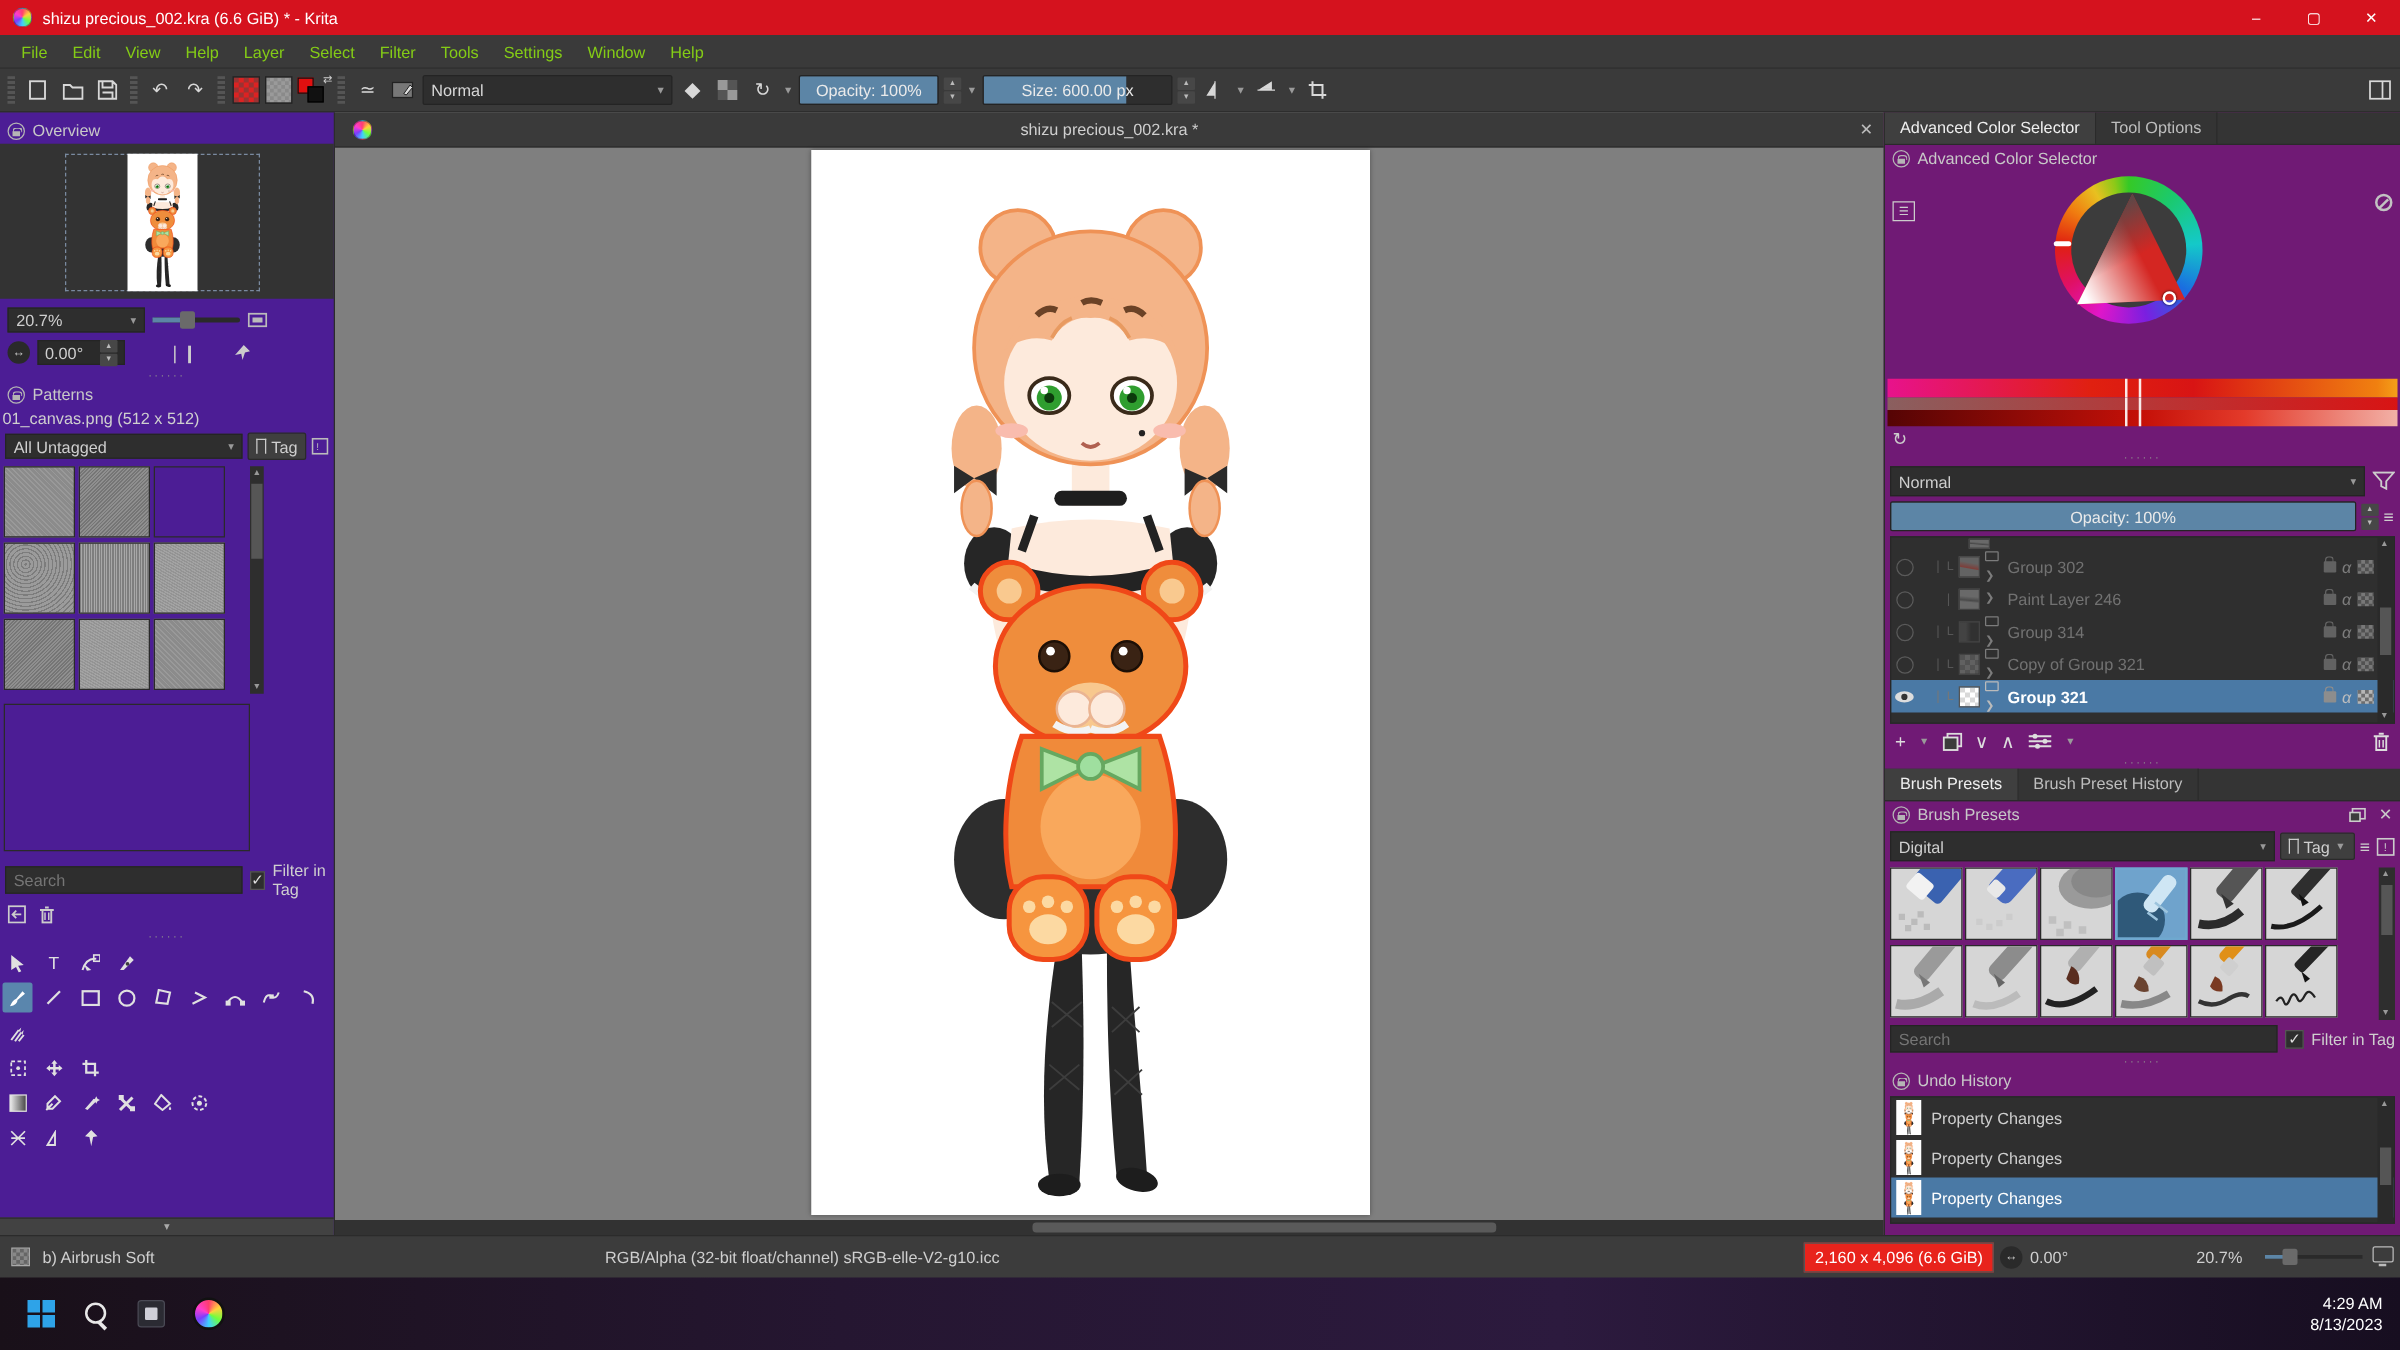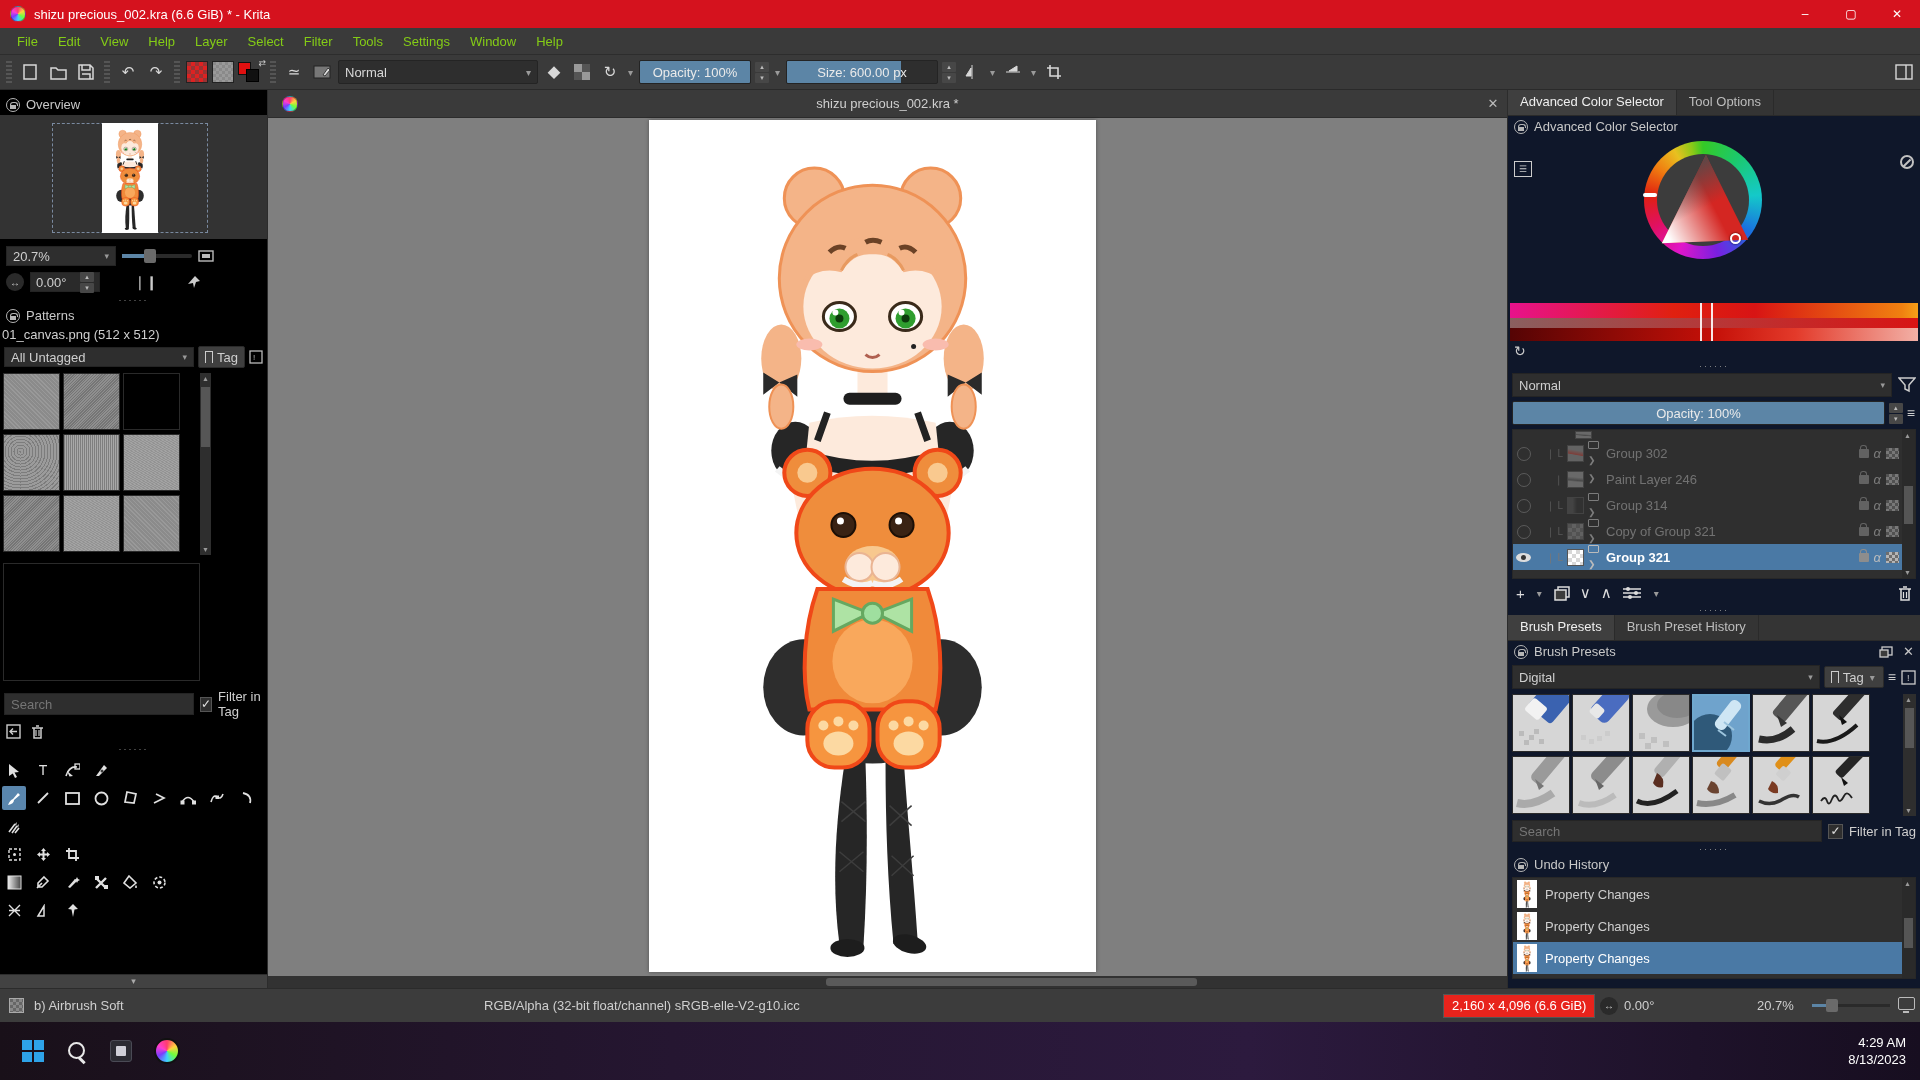--- a/index.html
+++ b/index.html
@@ -41,23 +41,23 @@
   .dropdown .dd-arrow { margin-left:auto; color:#9a9a9a; font-size:10px; }
   .slider-box { position:relative; height:24px; background:#2e2e2e; border:1px solid #242424;
     border-radius:2px; overflow:hidden; display:flex; align-items:center; justify-content:center; color:#eaeaea; }
   .slider-fill { position:absolute; left:0; top:0; bottom:0; background:#5c85a6; }
   .slider-box span { position:relative; z-index:1; }
   .spin { display:flex; flex-direction:column; justify-content:center; gap:1px; width:14px; }
   .spin div { height:10px; background:#474747; color:#bbb; font-size:7px; line-height:10px; text-align:center; border-radius:1px; }
   .dd-mini { color:#9a9a9a; font-size:10px; padding:0 2px; }
 
   
-  .left-dock { position:absolute; left:0; top:90px; width:268px; height:898px; background:#000000;
+  .left-dock { position:absolute; left:0; top:90px; width:268px; height:898px; background:#4c1d95;
     border-right:1px solid #2c2c2c; display:flex; flex-direction:column; padding:4px 0 0 0; }
-  .right-dock { position:absolute; left:1507px; top:90px; width:413px; height:898px; background:#0f172a;
+  .right-dock { position:absolute; left:1507px; top:90px; width:413px; height:898px; background:#701a75;
     border-left:1px solid #2c2c2c; display:flex; flex-direction:column; }
   .dock-header { display:flex; align-items:center; gap:6px; padding:3px 6px; color:#c8c8c8; }
   .lock-ico { width:14px; height:14px; border:1px solid #b5b5b5; border-radius:50%; position:relative; flex:0 0 auto; }
   .lock-ico:before { content:""; position:absolute; left:3px; top:3px; width:6px; height:3px;
     border:1px solid #b5b5b5; border-bottom:none; border-radius:3px 3px 0 0; }
   .lock-ico:after { content:""; position:absolute; left:3px; top:6px; width:6px; height:4px; background:#b5b5b5; }
   .dots-divider { text-align:center; color:#8f8f8f; font-size:9px; letter-spacing:2px; line-height:10px; }
 
   
   .overview-thumb-area { position:relative; height:124px; background:#333; margin:0 0 4px 0; }

